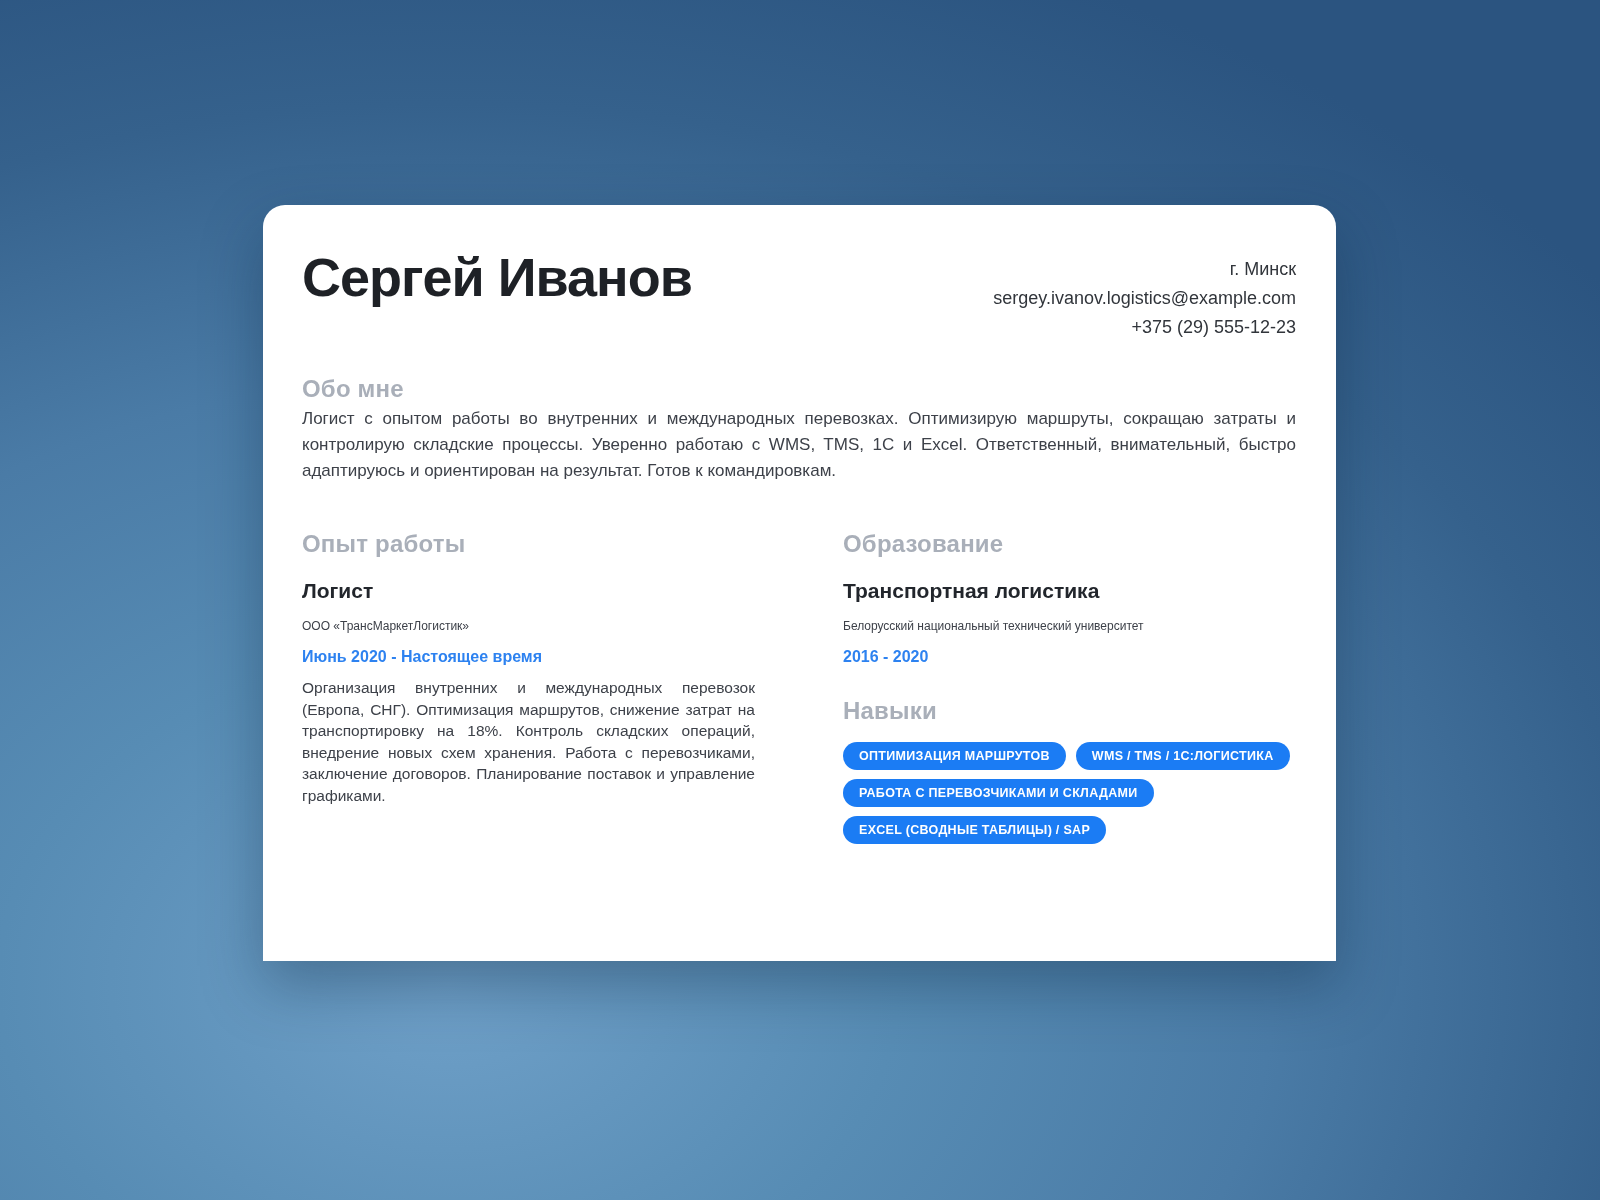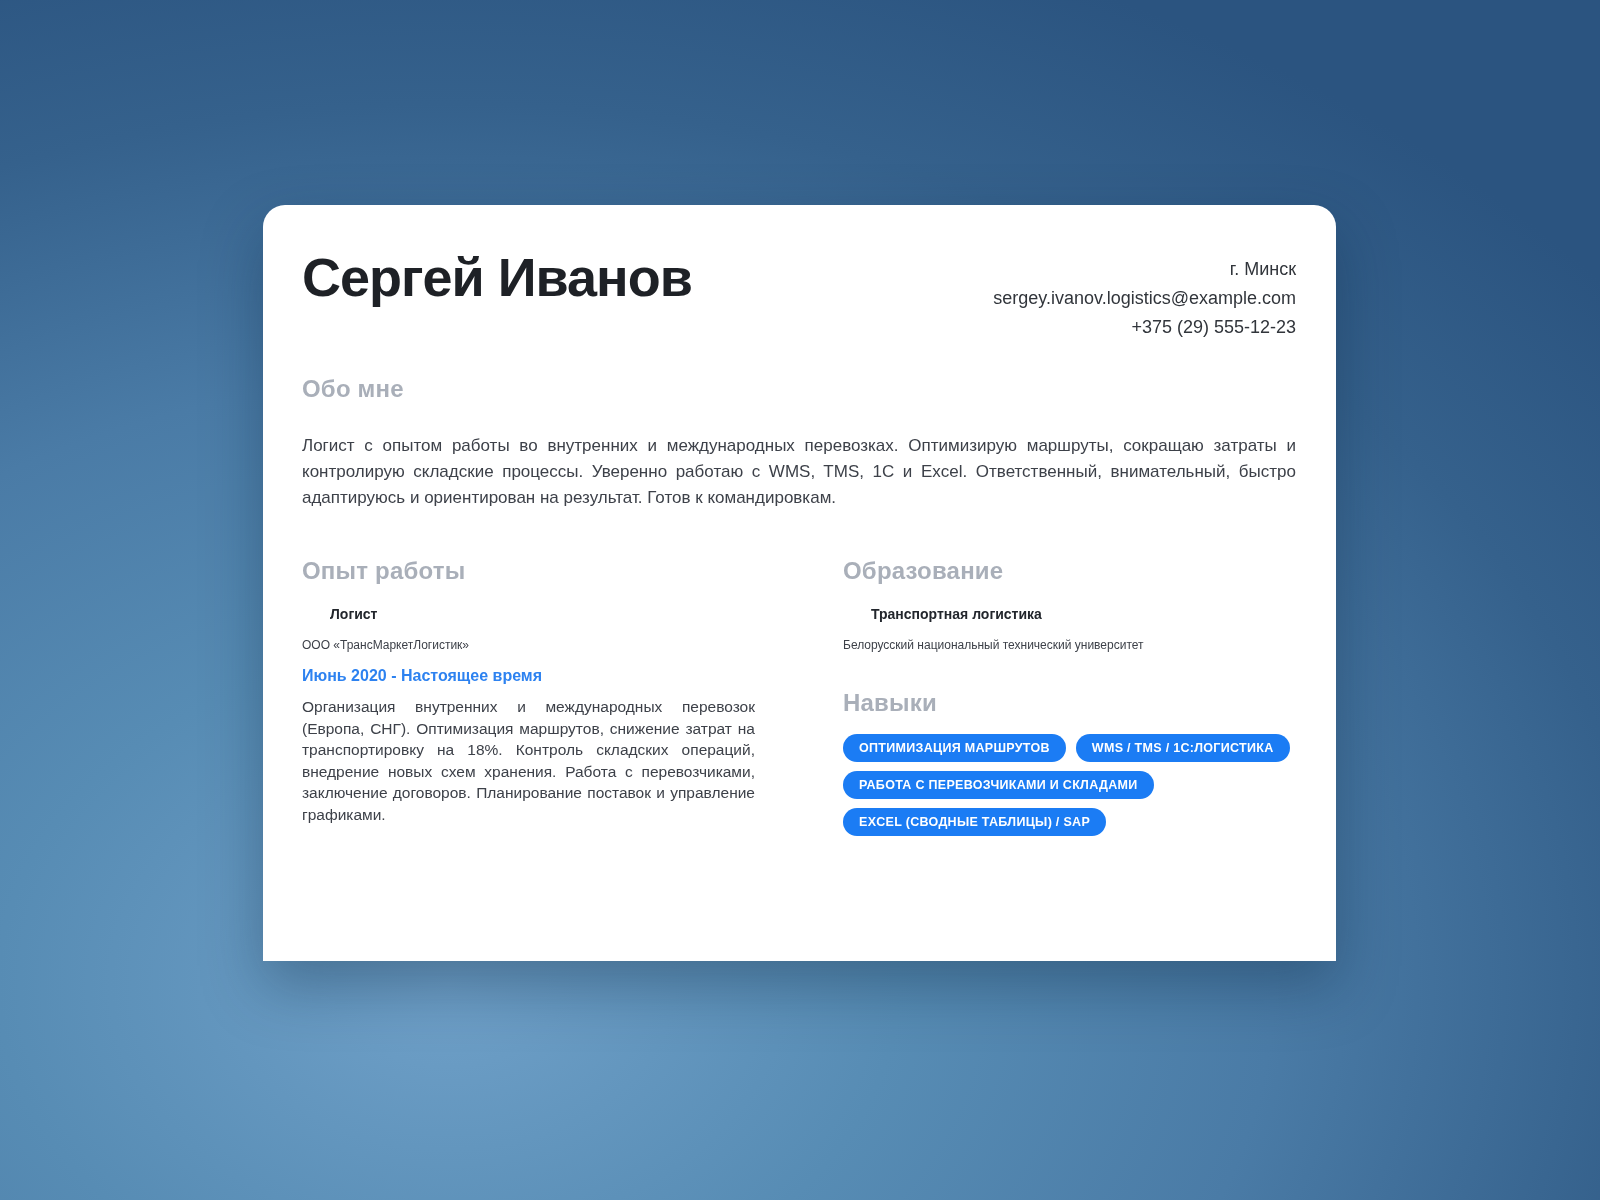--- a/index.html
+++ b/index.html
@@ -54,40 +54,39 @@
 
   
   .section-heading {
     font-size: 24px;
     font-weight: 700;
     color: #a9afb9;
     letter-spacing: 0.2px;
   }
   .about { margin-top: 33px; }
   .about-text {
-    margin-top: 30px;
+    margin-top: 3px;
     font-size: 17px;
     line-height: 26px;
     color: #3d4149;
     text-align: justify;
   }
 
   .columns {
     margin-top: 46px;
     display: grid;
     grid-template-columns: 1fr 1fr;
     column-gap: 88px;
   }
 
   .entry-title {
     margin-top: 21px;
-    font-size: 14px;
+    font-size: 21px;
     font-weight: 700;
     color: #22262c;
-    margin-left: 28px;
   }
   .entry-sub {
     margin-top: 10px;
     font-size: 12px;
     line-height: 26px;
     color: #3d4149;
   }
   .entry-period {
     margin-top: 9px;
     font-size: 16px;
@@ -153,20 +152,21 @@
         <div class="entry-period">Июнь 2020 - Настоящее время</div>
         <div class="entry-desc">Организация внутренних и международных перевозок (Европа, СНГ). Оптимизация маршрутов, снижение затрат на транспортировку на 18%. Контроль складских операций, внедрение новых схем хранения. Работа с перевозчиками, заключение договоров. Планирование поставок и управление графиками.</div>
       </div>
     </div>
 
     <div class="col-right">
       <div>
         <div class="section-heading">Образование</div>
         <div class="entry-title">Транспортная логистика</div>
         <div class="entry-sub">Белорусский национальный технический университет</div>
+        <div class="entry-period">2016 - 2020</div>
       </div>
 
       <div>
         <div class="section-heading skills-heading">Навыки</div>
         <div class="skills-list">
             <span class="skill-pill">ОПТИМИЗАЦИЯ МАРШРУТОВ</span>
             <span class="skill-pill">WMS / TMS / 1С:ЛОГИСТИКА</span>
             <span class="skill-pill">РАБОТА С ПЕРЕВОЗЧИКАМИ И СКЛАДАМИ</span>
             <span class="skill-pill">EXCEL (СВОДНЫЕ ТАБЛИЦЫ) / SAP</span>
           </div>

